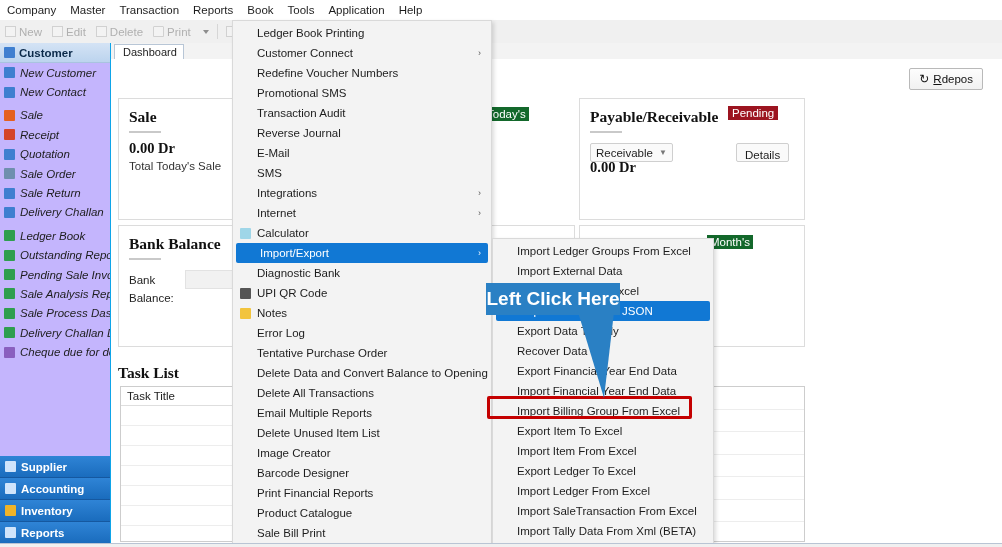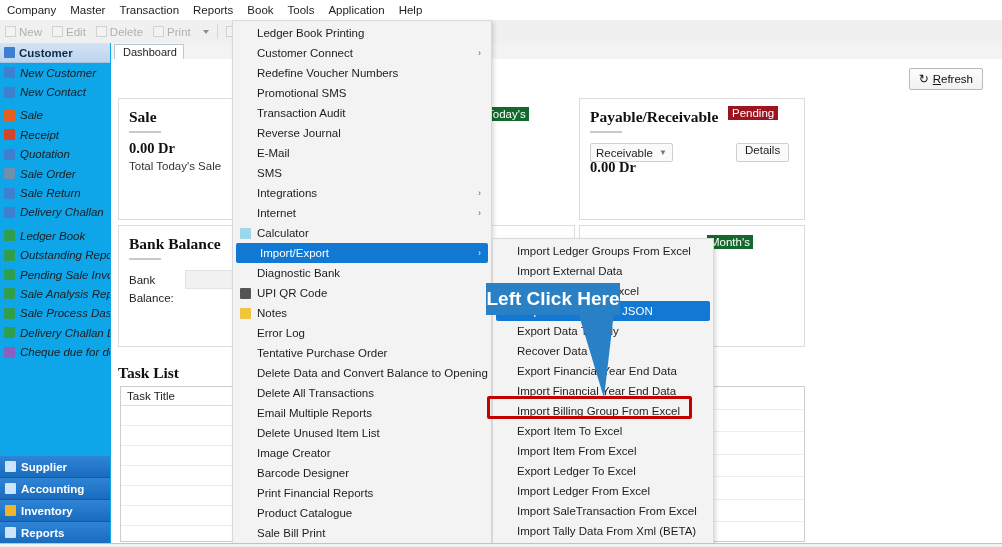--- a/index.html
+++ b/index.html
@@ -36,21 +36,21 @@
     border:1px solid #b8b8b8;background:#f7f7f7;
   }
   .tbico.print::before{border-radius:1px 1px 0 0;}
   .caret{
     width:0;height:0;border-left:3.5px solid transparent;border-right:3.5px solid transparent;
     border-top:4px solid #8d8d8d;margin-left:2px;
   }
   
   #sidebar{
     position:absolute;left:0;top:43px;width:110px;height:504px;
-    background:#0ea5e9;border-right:6px solid #0ea5e9;
+    background:#c4b5fd;border-right:6px solid #0ea5e9;
     font-size:11.5px;
   }
   #sidebar .head{
     height:19px;display:flex;align-items:center;gap:4px;padding:0 4px;
     background:linear-gradient(180deg,#d4e3f5 0%, #bcd4ee 100%);
     border-bottom:1px solid #a9c3e0;font-weight:bold;color:#0b2a4a;
   }
   #sidebar .itm{
     height:19.4px;display:flex;align-items:center;gap:5px;padding:0 4px;
     color:#1d1d1d;white-space:nowrap;overflow:hidden;font-style:italic;
@@ -113,21 +113,21 @@
   .ddl{
     position:absolute;height:19px;min-width:74px;box-sizing:border-box;
     background:#fafafa;border:1px solid #cfcfcf;border-radius:2px;
     display:flex;align-items:center;justify-content:space-between;
     padding:0 5px;font-size:11.5px;color:#1d1d1d;
   }
   .ddl .ch{font-size:8px;color:#777;margin-left:6px;}
   .btn-sm{
     position:absolute;height:19px;padding:0 8px;box-sizing:border-box;
     background:#fafafa;border:1px solid #cfcfcf;border-radius:2px;
-    display:flex;align-items:flex-start;font-size:11.5px;color:#1d1d1d;
+    display:flex;align-items:flex-end;font-size:11.5px;color:#1d1d1d;
   }
   .fieldbox{position:absolute;background:#f1f1f1;border:1px solid #e2e2e2;}
   .lbl{position:absolute;font-size:11.5px;color:#222;}
   
   #tasklist-title{
     position:absolute;font-family:"Liberation Serif",serif;font-weight:bold;
     font-size:15.5px;color:#111;
   }
   #tasklist{
     position:absolute;background:#ffffff;border:1px solid #cdcdcd;box-sizing:border-box;
@@ -311,21 +311,21 @@
 <div id="tabstrip">
   <div id="tab-dashboard">
     <span>Dashboard</span>
   </div>
 </div>
 
 <div id="workspace">
 
   <div id="refresh-btn">
     <span class="refresh-glyph">↻</span>
-    <span><span class="ru">R</span><span>efresh</span></span>
+    <span><span class="ru">R</span><span>depos</span></span>
   </div>
 
   <div class="card" style="left:7px;top:39px;width:118px;height:122px;">
     <h3>Sale</h3>
     <div class="rule"></div>
     <div class="amt">0.00 Dr</div>
     <div class="sub">Total Today's Sale</div>
   </div>
 
   <div class="card" style="left:131px;top:39px;width:118px;height:122px;"></div>

